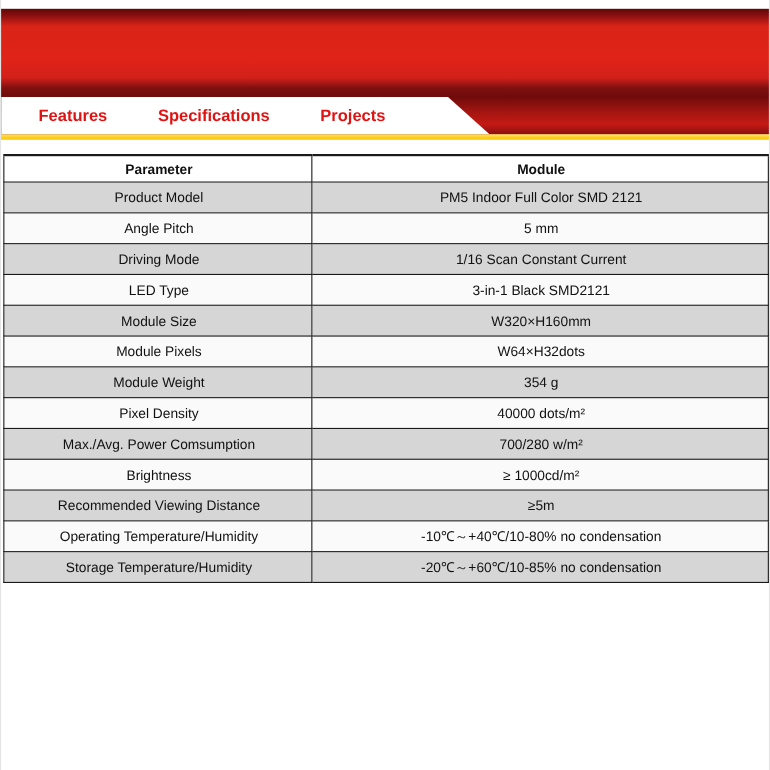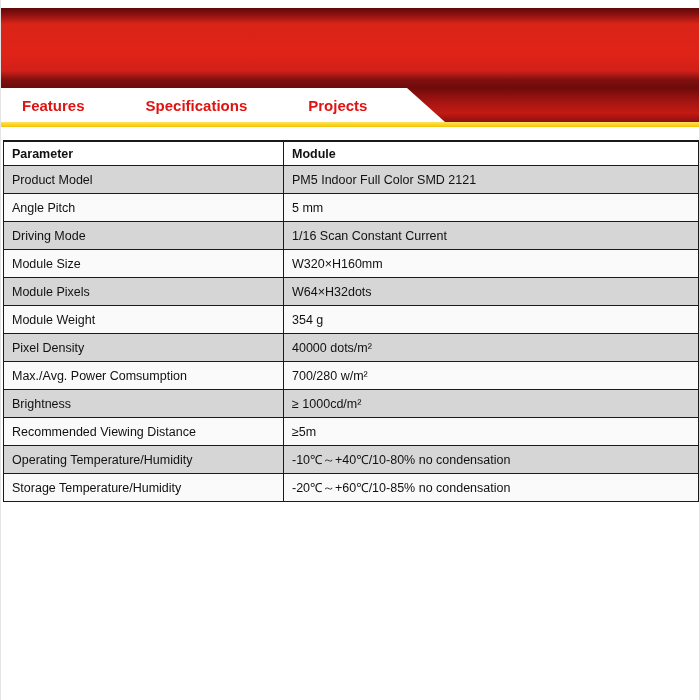--- a/index.html
+++ b/index.html
@@ -38,22 +38,22 @@
     position: absolute;
     left: 0;
     bottom: 0;
     width: 444px;
     height: 34px;
     box-sizing: border-box;
     background: #ffffff;
     clip-path: polygon(0 0, 406px 0, 444px 100%, 0 100%);
     display: flex;
     align-items: center;
-    padding-left: 21px;
-    gap: 61px;
+    padding-left: 34px;
+    gap: 46px;
   }
   .tab {
     color: var(--tabTextRed, #e01313);
     font-weight: 700;
     font-size: 15px;
     white-space: nowrap;
     cursor: pointer;
   }
   .yellow-bar {
     height: 5px;
@@ -62,21 +62,21 @@
   .spec-table {
     width: 696px;
     margin: 13px 2px 0 2px;
     border-collapse: collapse;
     table-layout: fixed;
     font-size: 12.5px;
     color: #111111;
   }
   .spec-table th, .spec-table td {
     border: 1px solid var(--borderBlack, #1a1a1a);
-    text-align: left;
+    text-align: center;
     padding: 0 6px 0 8px;
     overflow: hidden;
   }
   .spec-table th {
     height: 23px;
     background: #ffffff;
     font-weight: 700;
     border-top: 2px solid var(--borderBlack, #1a1a1a);
   }
   .spec-table td {
@@ -126,20 +126,24 @@
         </tr>
         <tr>
           <td class="param">Angle Pitch</td>
           <td class="value">5 mm</td>
         </tr>
         <tr>
           <td class="param">Driving Mode</td>
           <td class="value">1/16 Scan Constant Current</td>
         </tr>
         <tr>
+          <td class="param">LED Type</td>
+          <td class="value">3-in-1 Black SMD2121</td>
+        </tr>
+        <tr>
           <td class="param">Module Size</td>
           <td class="value">W320×H160mm</td>
         </tr>
         <tr>
           <td class="param">Module Pixels</td>
           <td class="value">W64×H32dots</td>
         </tr>
         <tr>
           <td class="param">Module Weight</td>
           <td class="value">354 g</td>

